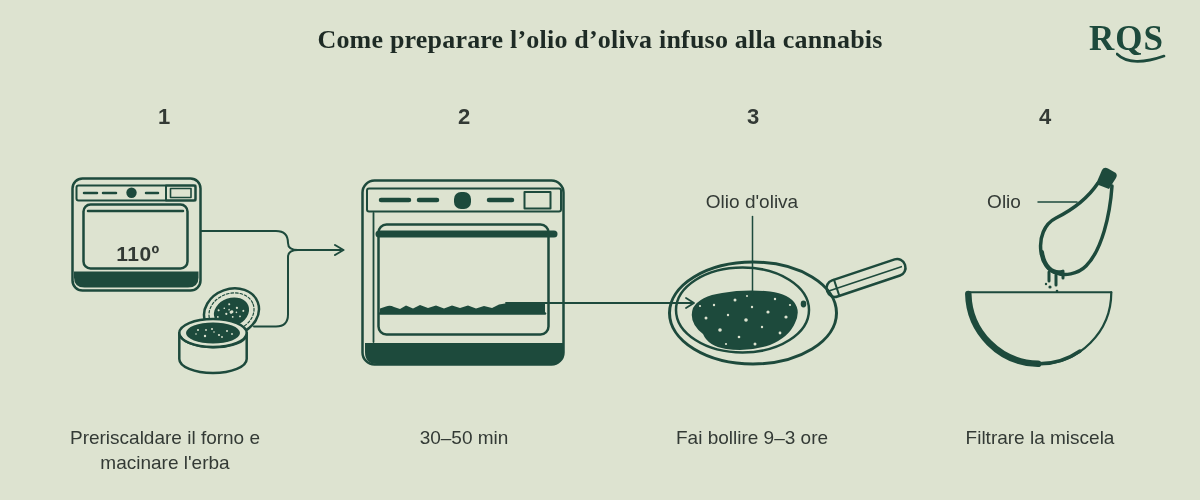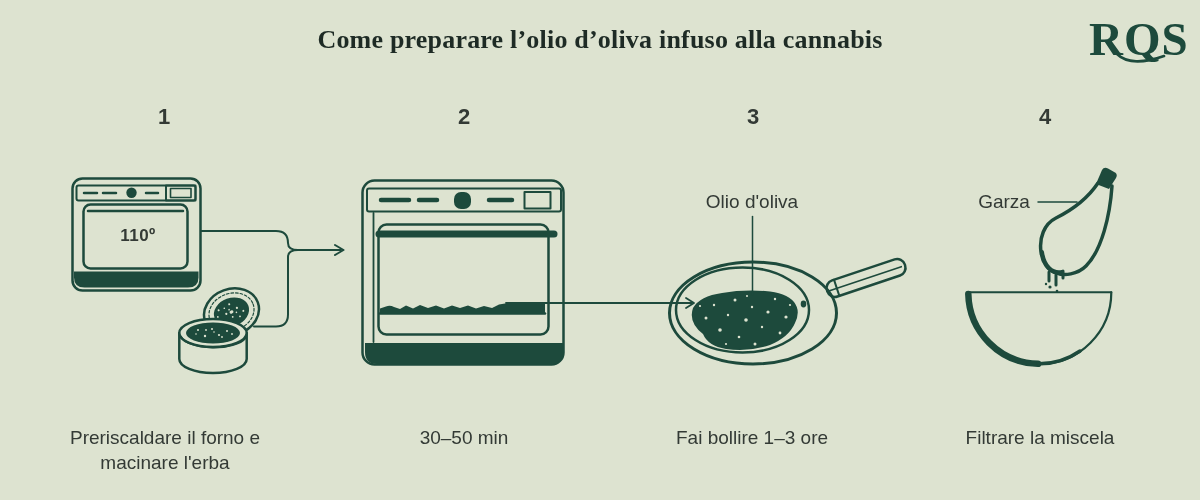--- a/index.html
+++ b/index.html
@@ -9,30 +9,30 @@
     --body-text:#333a35;
   }
   body{margin:0;background:#fff;}
   .canvas{position:relative;width:1200px;height:500px;background:var(--background);
           font-family:"Liberation Sans",sans-serif;overflow:hidden;}
   .abs{position:absolute;}
   .title{left:600px;top:25px;transform:translateX(-50%);
          font-family:"Liberation Serif",serif;font-size:26px;font-weight:600;
          color:var(--title-text);white-space:nowrap;letter-spacing:.2px;}
   .logo{left:1089px;top:19px;width:84px;height:46px;color:var(--ink);
-        font-family:"Liberation Serif",serif;font-weight:700;font-size:47px;
+        font-family:"Liberation Serif",serif;font-weight:700;font-size:35px;
         line-height:40px;letter-spacing:1px;}
   .logo svg{position:absolute;left:27px;top:33px;}
   .step-num{top:104px;transform:translateX(-50%);font-size:22px;font-weight:700;
             color:var(--body-text);}
   .caption{top:425px;transform:translateX(-50%);width:340px;text-align:center;
            font-size:19px;line-height:25px;font-weight:500;color:var(--body-text);}
   .small-label{transform:translateX(-50%);font-size:19px;font-weight:500;
                color:var(--body-text);white-space:nowrap;}
-  .oven-temp{left:138px;top:226px;transform:translateX(-50%);font-size:17px;
+  .oven-temp{left:138px;top:242px;transform:translateX(-50%);font-size:21px;
              font-weight:700;color:var(--body-text);letter-spacing:.5px;}
   .art{position:absolute;left:0;top:0;}
   .st{stroke:var(--ink);fill:none;stroke-linecap:round;stroke-linejoin:round;}
   .bg{fill:var(--background);}
   .fk{fill:var(--ink);stroke:none;}
   .spk{fill:var(--background);stroke:none;}
 </style>
 </head>
 <body>
 
@@ -180,31 +180,31 @@
   </div>
 
   <div class="abs step-num" style="left:164px">1</div>
   <div class="abs step-num" style="left:464px">2</div>
   <div class="abs step-num" style="left:753px">3</div>
   <div class="abs step-num" style="left:1045px">4</div>
 
   <div class="abs oven-temp">110º</div>
 
   <div class="abs small-label" style="left:752px;top:191px">Olio d'oliva</div>
-  <div class="abs small-label" style="left:1004px;top:191px">Garza</div>
+  <div class="abs small-label" style="left:1004px;top:191px">Olio</div>
 
   <div class="abs caption" style="left:165px">
     <div>Preriscaldare il forno e</div>
     <div>macinare l'erba</div>
   </div>
   <div class="abs caption" style="left:464px">
     <div>30–50 min</div>
   </div>
   <div class="abs caption" style="left:752px">
-    <div>Fai bollire 1–3 ore</div>
+    <div>Fai bollire 9–3 ore</div>
     <div></div>
   </div>
   <div class="abs caption" style="left:1040px">
     <div>Filtrare la miscela</div>
     <div></div>
   </div>
 
 </div>
 
 </body></html>

